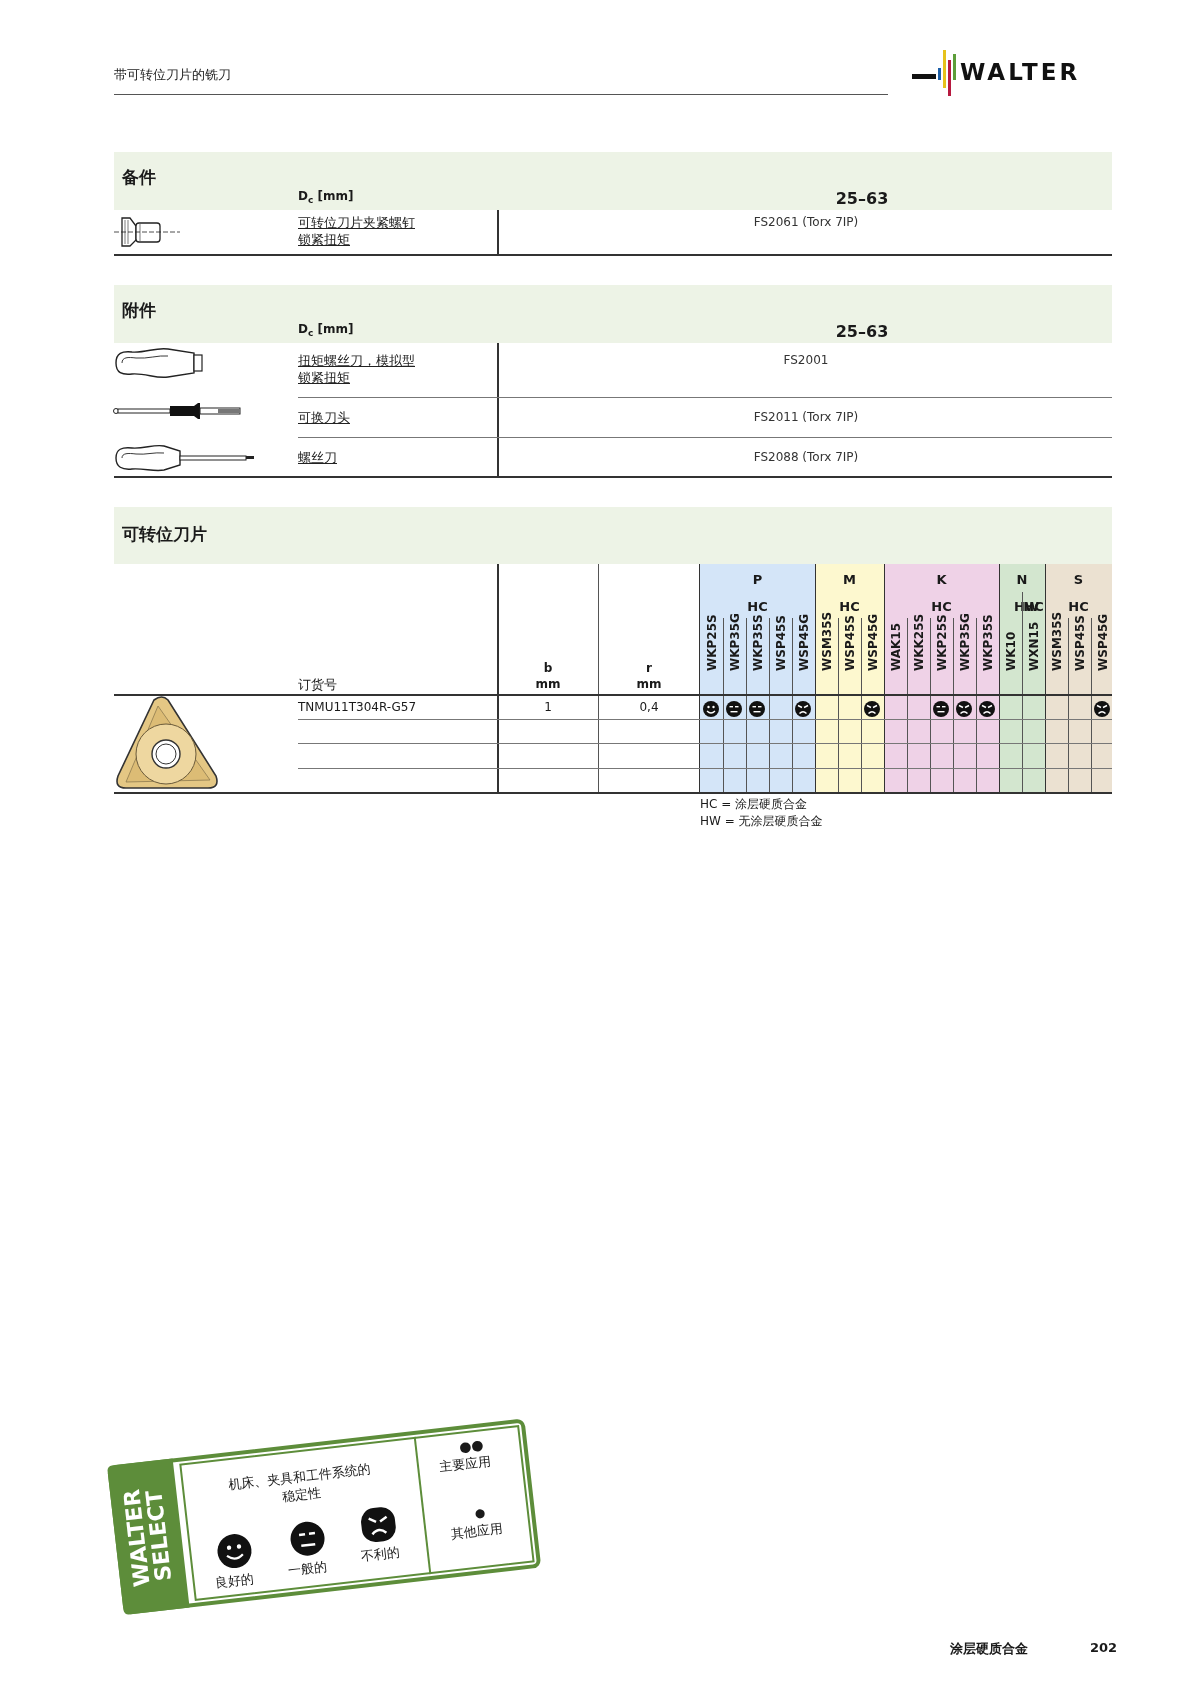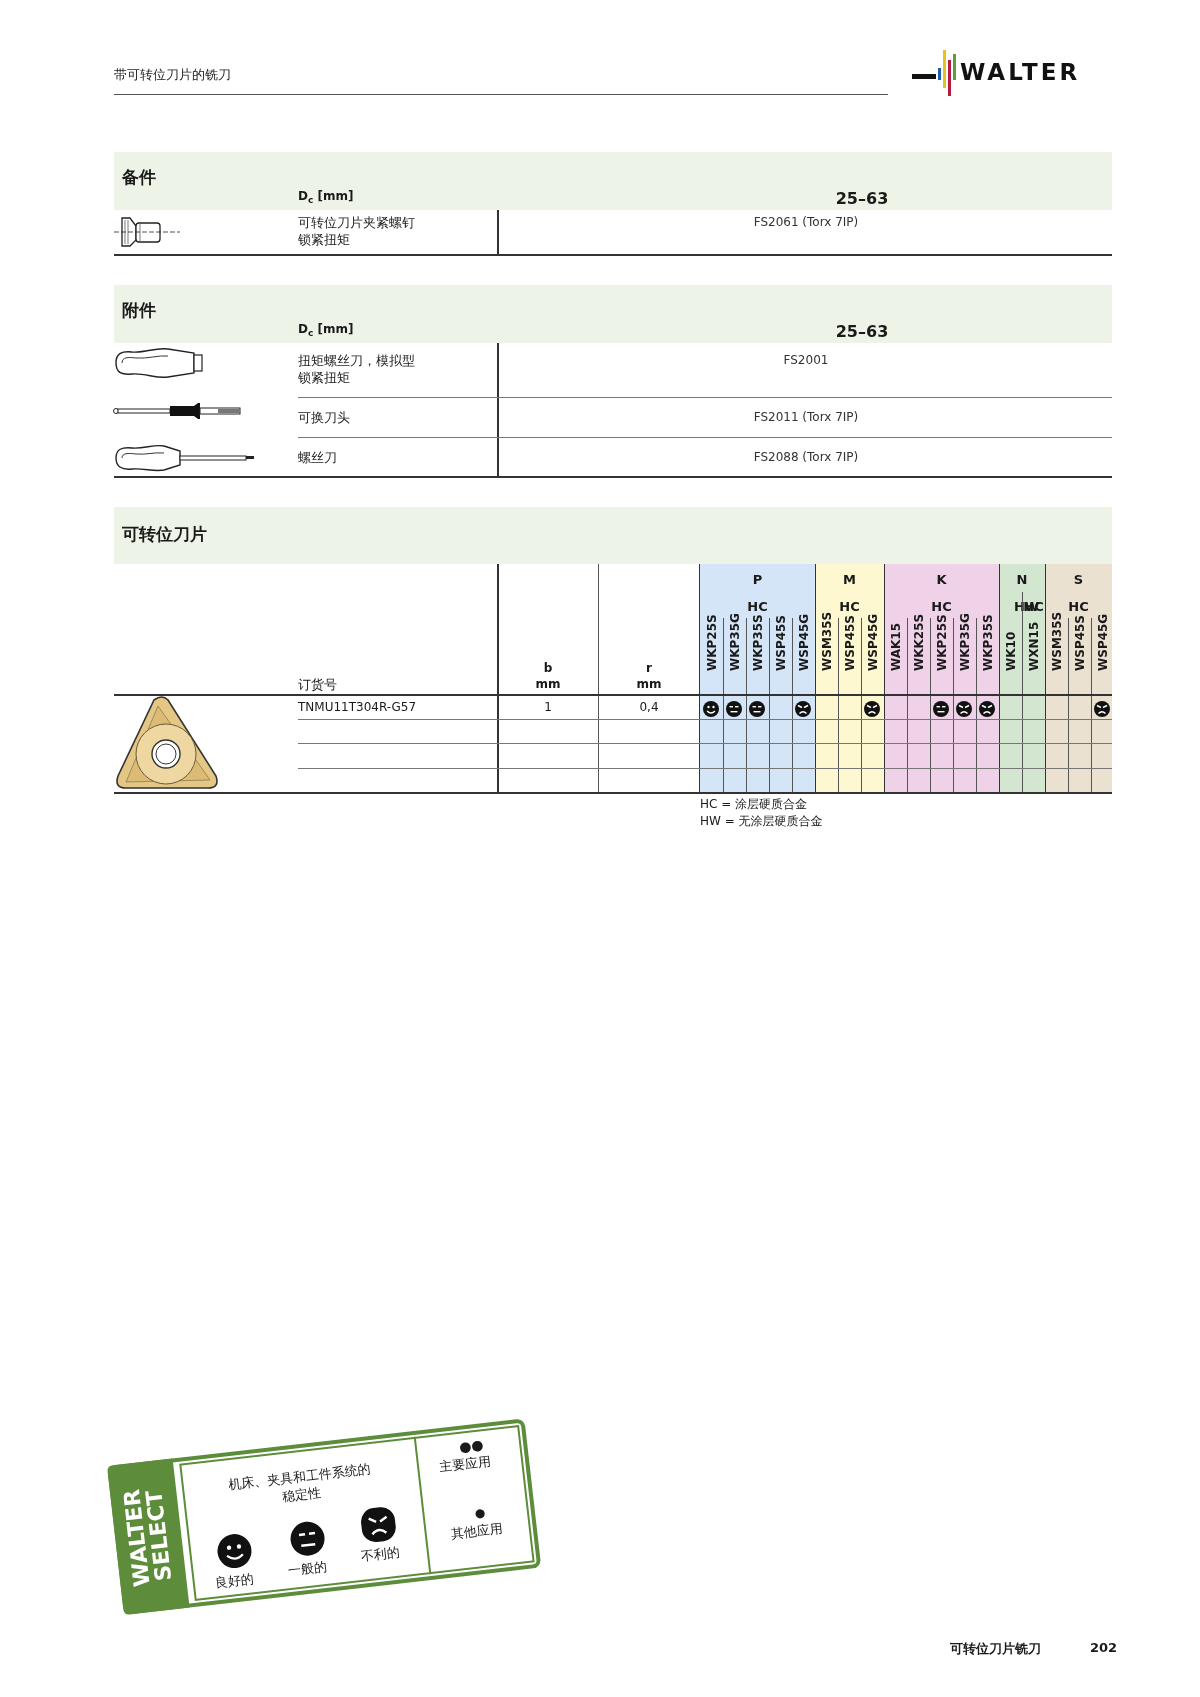--- a/index.html
+++ b/index.html
@@ -13,21 +13,21 @@
   .hdr-rule { left: 114px; top: 94px; width: 774px; height: 1px; background: #555; }
   .logo { left: 912px; top: 46px; width: 206px; height: 52px; }
 
   
   .band { left: 114px; width: 998px; background: #edf3e6; }
   .band-title { position: absolute; left: 8px; font-size: 17px; font-weight: bold; color: #1a1a1a; }
   .band-label { position: absolute; left: 184px; font-size: 12px; font-weight: bold; }
   .band-label sub { font-size: 9px; }
   .band-range { position: absolute; left: 498px; width: 500px; text-align: center; font-size: 16px; font-weight: bold; }
 
-  .row-text { font-size: 13px; line-height: 17px; color: #222; }
+  .row-text { font-size: 13px; line-height: 17px; color: #222; text-decoration: underline; }
   .row-val { font-size: 12px; line-height: 17px; color: #333; text-align: center; width: 612px; left: 500px; }
   .vline { width: 1.5px; background: #333; }
   .hline-thick { height: 2px; background: #333; }
   .hline-thin { height: 1px; background: #777; }
 
   
   .grp { top: 564px; height: 230px; }
   .grp-P { left: 700px; width: 115px; background: #d4e5f8; }
   .grp-M { left: 815px; width: 69px; background: #fdf8cf; }
   .grp-K { left: 884px; width: 115px; background: #efd2e7; }
@@ -372,14 +372,14 @@
         <path d="M10 26 Q17 19 24 26" stroke="#fff" stroke-width="2.5" fill="none"></path>
       </svg>
   </div>
   <div class="abs" style="left:242px;top:110px;font-size:13px;">不利的</div>
   <div class="abs" style="left:352px;top:16px;font-size:14px;line-height:10px;">●●</div>
   <div class="abs" style="left:330px;top:30px;font-size:13px;">主要应用</div>
   <div class="abs" style="left:360px;top:84px;font-size:12px;line-height:10px;">●</div>
   <div class="abs" style="left:334px;top:98px;font-size:13px;">其他应用</div>
 </div>
 
-<div class="abs footer-title">可转位刀片铣刀</div>
+<div class="abs footer-title">涂层硬质合金</div>
 <div class="abs footer-page">202</div>
 
 </body></html>

